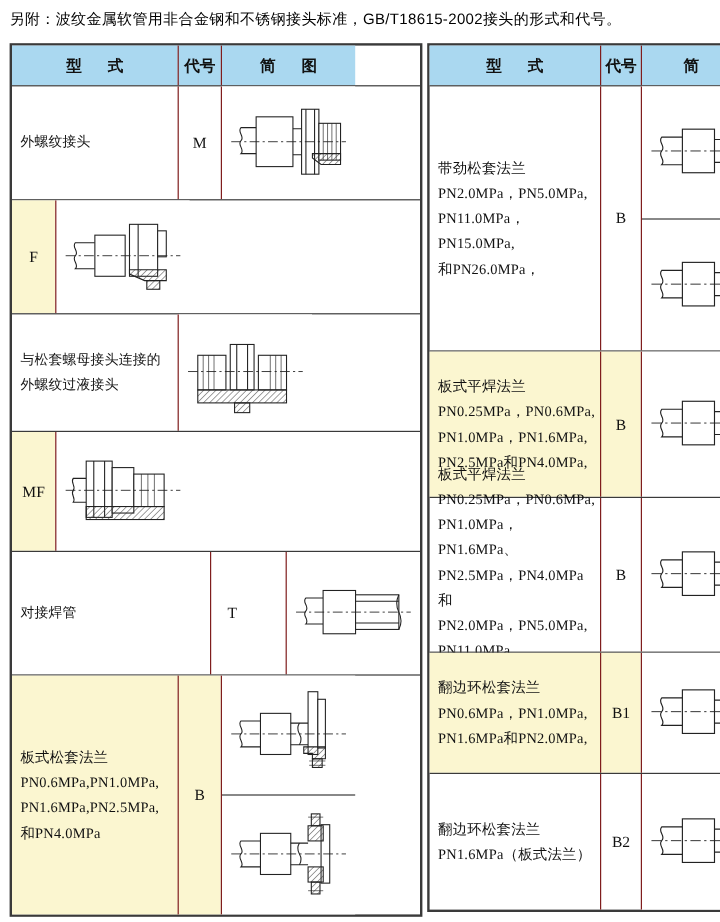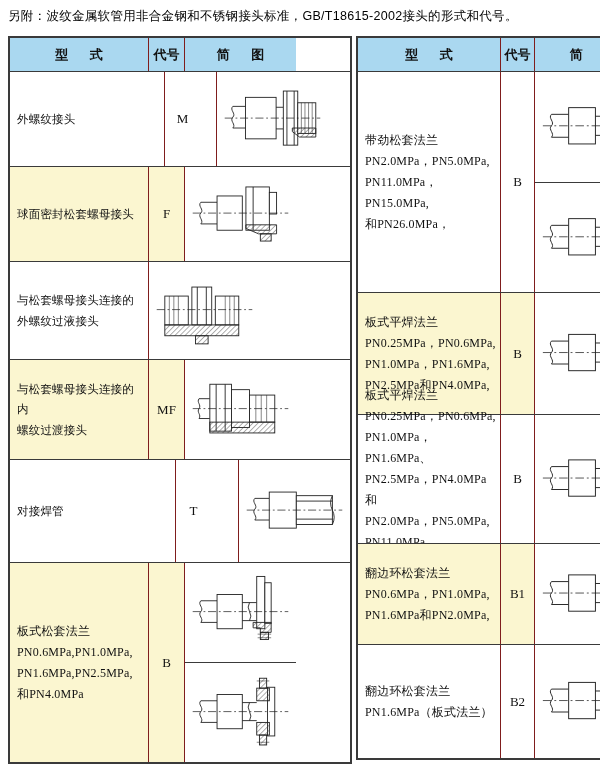--- a/index.html
+++ b/index.html
@@ -56,21 +56,21 @@
 
 <div class="page-title">另附：波纹金属软管用非合金钢和不锈钢接头标准，GB/T18615-2002接头的形式和代号。</div>
 
 <div class="tables-wrap">
   <div class="jtable" id="left-table">
       <div class="jrow header-row">
         <div class="jcell" style="width: 138px;">型      式</div>
         <div class="jcell" style="width: 36px;">代号</div>
         <div class="jcell" style="width: 112px;">简      图</div>
       </div>
-      <div class="jrow" style="height: 94px; gap: 16px;">
+      <div class="jrow" style="height: 94px;">
         <div class="jcell cell-type" style="width: 138px;">外螺纹接头</div>
         <div class="jcell cell-code" style="width: 36px;">M</div>
         <div class="jcell cell-diagram" style="width: 112px;">
           <div class="diagram-sub">
             <svg viewBox="0 0 112 92" preserveAspectRatio="xMidYMid meet">
               <g stroke="#222222" fill="none" stroke-width="1">
                 <path d="M28 32 L12 32 C8 36 16 40 12 44 C8 48 16 52 12 56 L28 56"></path>
                 <rect x="26" y="22" width="34" height="46" fill="#fff"></rect>
                 <path d="M60 33 h8 M60 57 h8"></path>
                 <rect x="68" y="15" width="16" height="60" fill="#fff"></rect>
@@ -79,21 +79,20 @@
                 <rect x="84" y="28" width="20" height="34" fill="#fff"></rect>
                 <path d="M88 28 v34 M92 28 v34 M96 28 v34 M100 28 v34" stroke-width="0.6"></path>
                 <polygon points="78,56 104,56 104,66 86,66 78,60" fill="url(#hatch)"></polygon>
                 <path d="M3 45 H109" stroke-dasharray="9 3 2 3" stroke-width="0.8"></path>
               </g>
             </svg>
           </div>
         </div>
       </div>
       <div class="jrow" style="height: 94px;">
-        <div class="jcell cell-type hl" style="width: 138px;">球面密封松套螺母接头</div>
         <div class="jcell cell-code hl" style="width: 36px;">F</div>
         <div class="jcell cell-diagram" style="width: 112px;">
           <div class="diagram-sub">
             <svg viewBox="0 0 112 92" preserveAspectRatio="xMidYMid meet">
               <g stroke="#222222" fill="none" stroke-width="1">
                 <path d="M30 33 L12 33 C8 37 16 41 12 45 C8 49 16 53 12 57 L30 57"></path>
                 <rect x="30" y="26" width="28" height="38" fill="#fff"></rect>
                 <rect x="62" y="16" width="26" height="48" fill="#fff"></rect>
                 <line x1="70" y1="16" x2="70" y2="64"></line>
                 <rect x="88" y="22" width="8" height="24" fill="#fff"></rect>
@@ -121,22 +120,20 @@
                 <path d="M79 30 v32 M84 30 v32 M89 30 v32" stroke-width="0.6"></path>
                 <rect x="12" y="62" width="82" height="12" fill="url(#hatch)"></rect>
                 <rect x="46" y="74" width="14" height="9" fill="url(#hatch)"></rect>
                 <path d="M3 45 H109" stroke-dasharray="9 3 2 3" stroke-width="0.8"></path>
               </g>
             </svg>
           </div>
         </div>
       </div>
       <div class="jrow" style="height: 99px;">
-        <div class="jcell cell-type hl" style="width: 138px;">与松套螺母接头连接的内
-螺纹过渡接头</div>
         <div class="jcell cell-code hl" style="width: 36px;">MF</div>
         <div class="jcell cell-diagram" style="width: 112px;">
           <div class="diagram-sub">
             <svg viewBox="0 0 112 92" preserveAspectRatio="xMidYMid meet">
               <g stroke="#222222" fill="none" stroke-width="1">
                 <path d="M22 34 L10 34 C7 38 13 41 10 45 C7 49 13 52 10 56 L22 56"></path>
                 <rect x="22" y="18" width="24" height="52" fill="#fff"></rect>
                 <line x1="29" y1="18" x2="29" y2="70"></line>
                 <line x1="39" y1="18" x2="39" y2="70"></line>
                 <rect x="46" y="24" width="20" height="42" fill="#fff"></rect>

